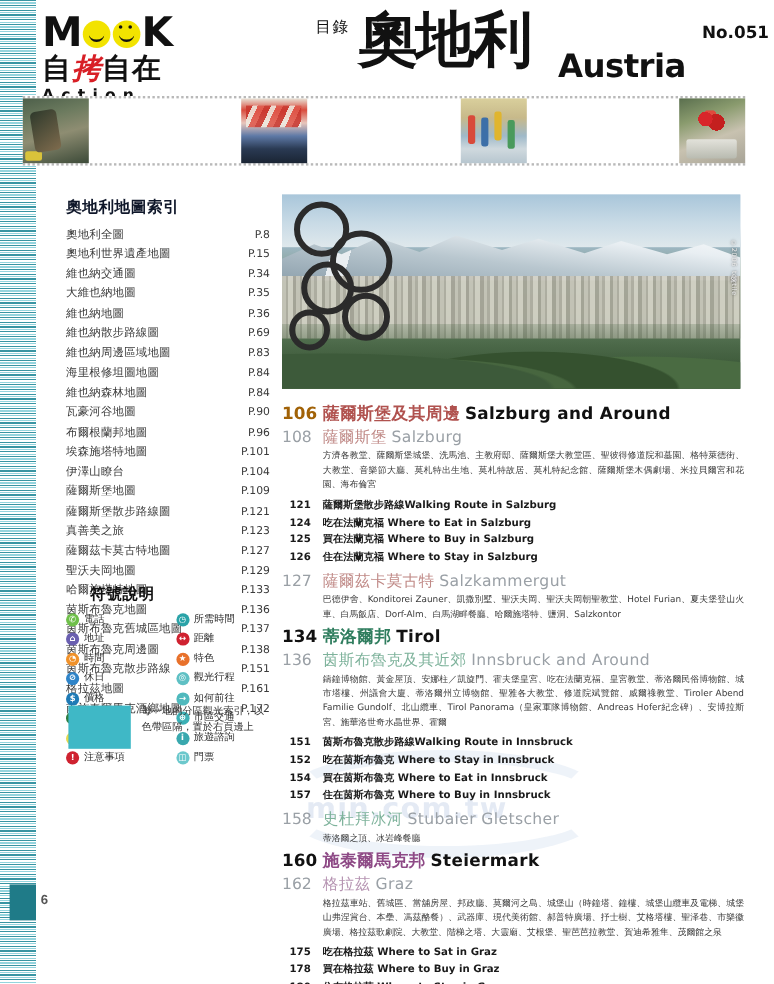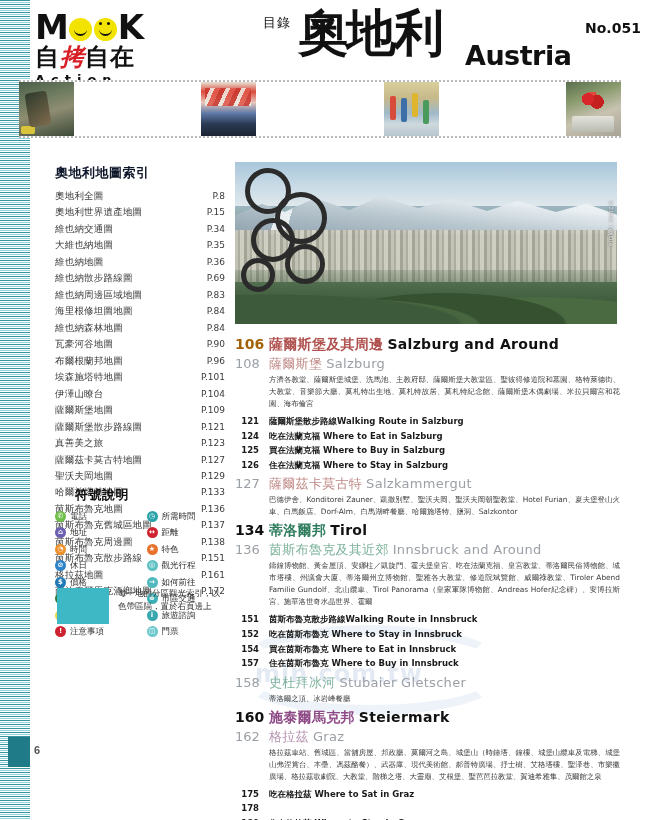--- a/index.html
+++ b/index.html
@@ -602,19 +602,20 @@
         <span class="sub-num">162</span>
         <span class="sub-name"><span>格拉茲</span><span class="en">Graz</span></span>
       </div>
       <div class="desc">格拉茲車站、舊城區、當舖房屋、邦政廳、莫爾河之島、城堡山（時鐘塔、鐘樓、城堡山纜車及電梯、城堡山弗涅賞台、本壘、馮茲酪餐）、武器庫、現代美術館、郝普特廣場、抒士樹、艾格塔樓、聖泽巷、市樂徽廣場、格拉茲歌劇院、大教堂、階梯之塔、大靈廟、艾根堡、聖芭芭拉教堂、賀迪希雅隼、茂爾館之泉</div>
       <div class="item-row">
         <span class="item-num">175</span>
         <span class="item-txt">吃在格拉茲 Where to Sat in Graz</span>
       </div>
       <div class="item-row">
         <span class="item-num">178</span>
+        <span class="item-txt">買在格拉茲 Where to Buy in Graz</span>
       </div>
       <div class="item-row">
         <span class="item-num">180</span>
         <span class="item-txt">住在格拉茲 Where to Stay in Graz</span>
       </div>
     </div>
   </div>
 
 </body></html>

